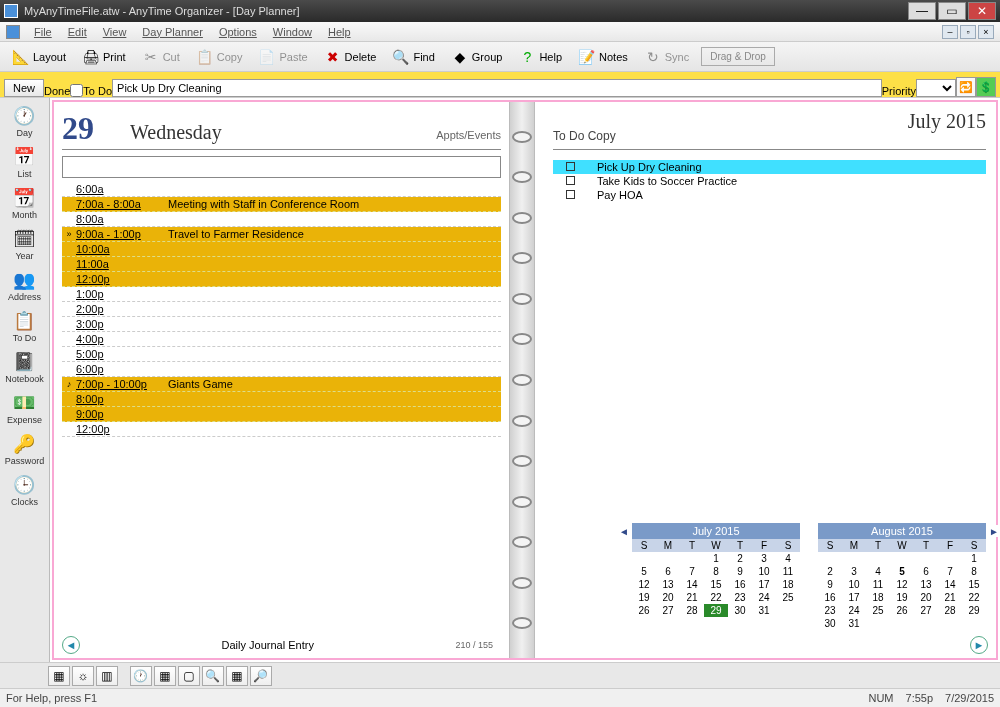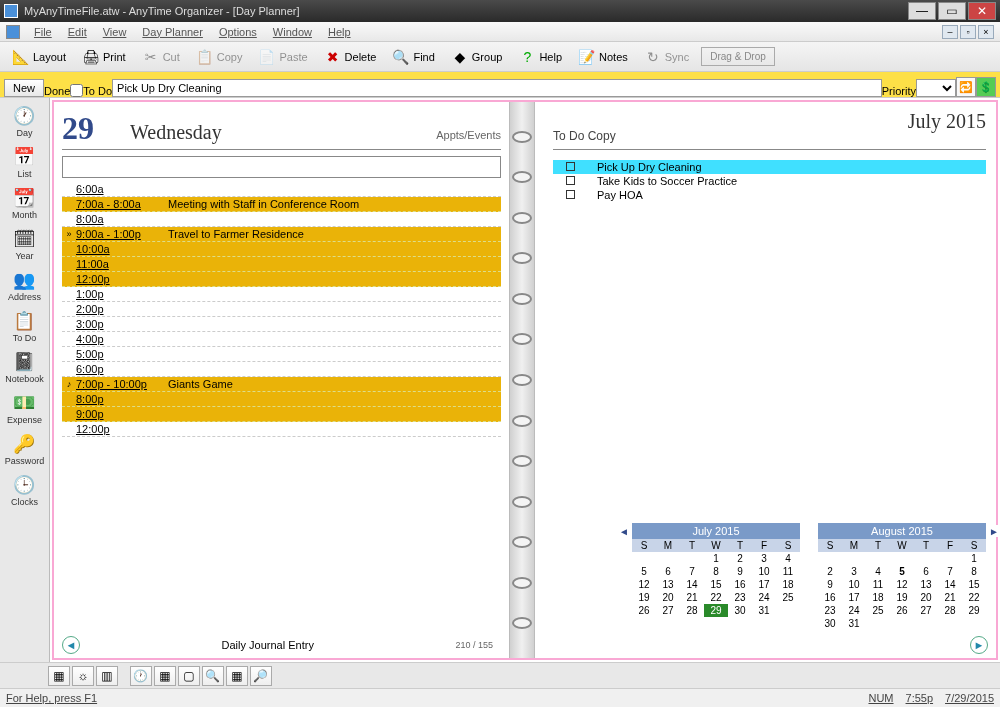--- a/index.html
+++ b/index.html
@@ -80,21 +80,21 @@
 .mc-days span.bold { font-weight: bold; }
 
 .journal-footer { position: absolute; bottom: 4px; left: 8px; right: 8px; display: flex; align-items: center; font-size: 11px; }
 .nav-arrow { width: 18px; height: 18px; border: 1px solid #5a8; border-radius: 50%; display: flex; align-items: center; justify-content: center; color: #28a; cursor: pointer; background: #fff; }
 .journal-title { flex: 1; text-align: center; font-weight: normal; }
 .journal-count { font-size: 9px; color: #666; margin-right: 8px; }
 
 .bottom-toolbar { height: 26px; background: #e8e8e8; display: flex; align-items: center; padding: 0 48px; gap: 2px; border-top: 1px solid #ccc; }
 .bt-btn { width: 22px; height: 20px; border: 1px solid #aaa; background: linear-gradient(#fff,#eee); display: flex; align-items: center; justify-content: center; cursor: pointer; font-size: 12px; }
 
-.statusbar { height: 19px; background: #f0f0f0; border-top: 1px solid #ccc; display: flex; align-items: center; padding: 0 6px; font-size: 11px; color: #444; text-decoration: underline; }
+.statusbar { height: 19px; background: #f0f0f0; border-top: 1px solid #ccc; display: flex; align-items: center; padding: 0 6px; font-size: 11px; color: #444; }
 .statusbar .sb-right { margin-left: auto; display: flex; gap: 12px; }
 </style>
 </head>
 <body>
 
 <div class="titlebar">
   <div class="appicon"></div>
   <div class="title">MyAnyTimeFile.atw - AnyTime Organizer - [Day Planner]</div>
   <div class="winbtns">
     <div class="winbtn">—</div>

